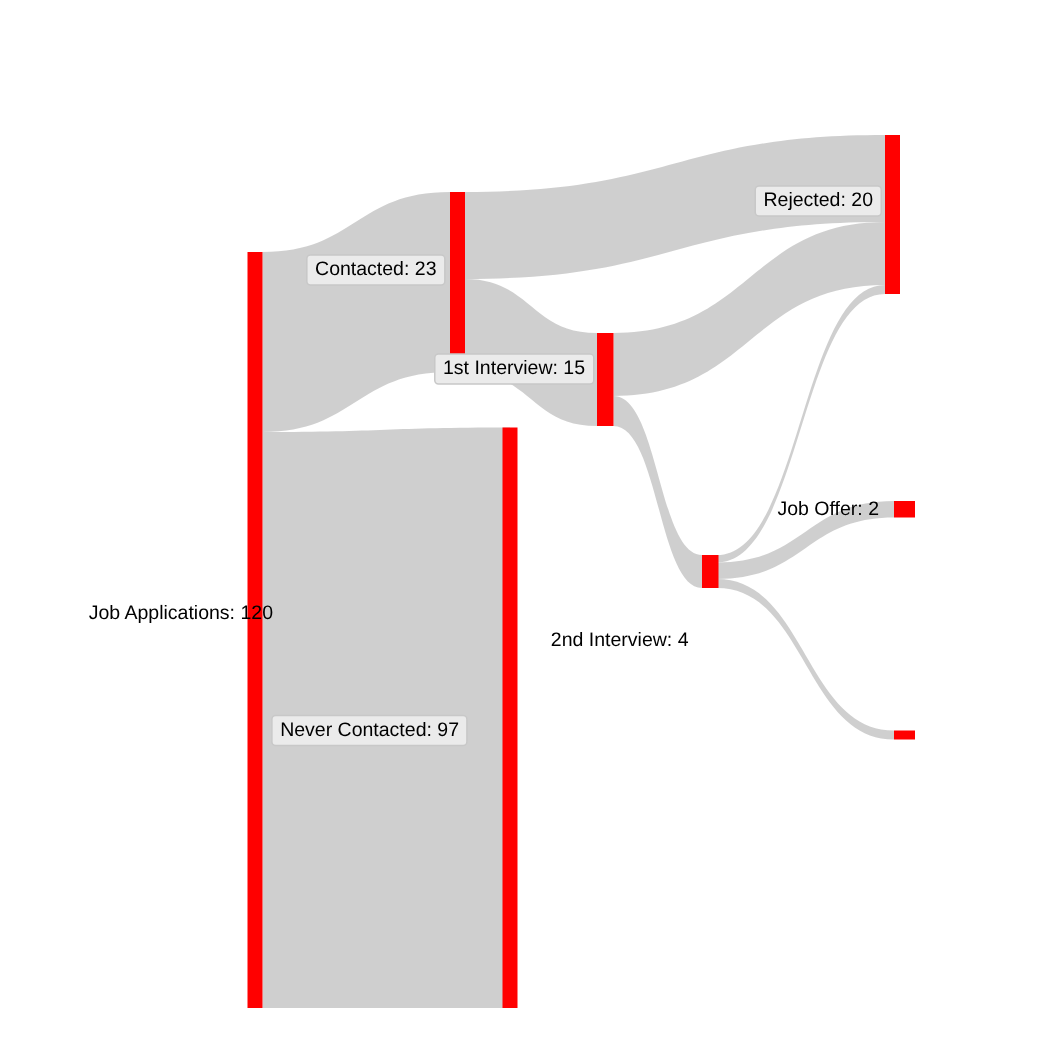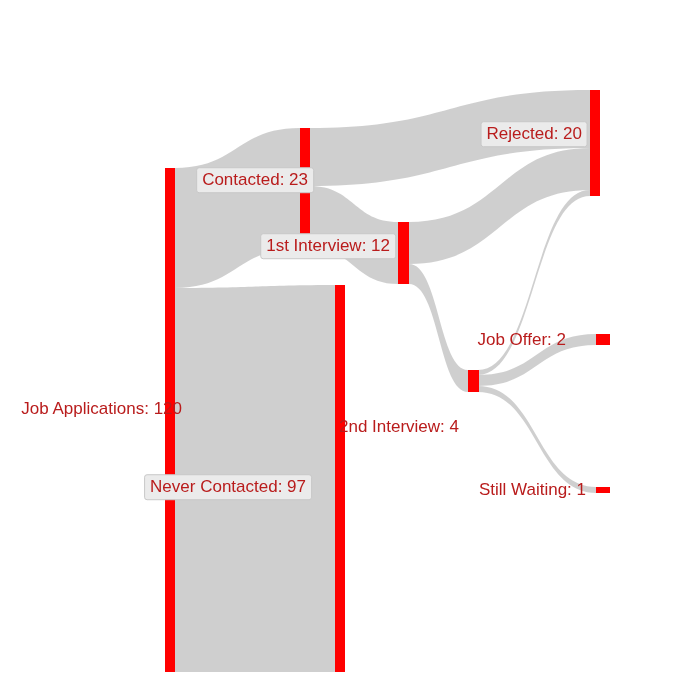--- a/index.html
+++ b/index.html
@@ -22,22 +22,22 @@
     position: absolute;
     left: 0;
     top: 0;
     width: 700px;
     height: 700px;
     display: block;
   }
   .node-label {
     position: absolute;
     font-family: "Liberation Sans", sans-serif;
-    font-size: 17px;
-    color: #b91c1c;
+    font-size: 13px;
+    color: #000000;
     background: #ebebeb;
     border: 1px solid #c8c8c8;
     border-radius: 3px;
     padding: 2px 5px;
     white-space: nowrap;
     line-height: 1.15;
   }
   .node-label.plain {
     background: transparent;
     border: 1px solid transparent;
@@ -83,27 +83,26 @@
       <rect x="468" y="370" width="11" height="22" fill="#ff0000"></rect>
       <rect x="590" y="90" width="10" height="106" fill="#ff0000"></rect>
       <rect x="596" y="334" width="14" height="11" fill="#ff0000"></rect>
       <rect x="596" y="487" width="14" height="6" fill="#ff0000"></rect>
     </g>
 
   </svg>
 
   <div class="node-label plain label-left" style="left:161px; top:409px;margin-left:27px;">Job Applications: 120</div>
 
-  <div class="node-label label-left" style="left:314px; top:180px;">Contacted: 23</div>
+  <div class="node-label label-left" style="left:297px; top:180px;">Contacted: 23</div>
 
   <div class="node-label label-left" style="left:312px; top:487px;">Never Contacted: 97</div>
 
-  <div class="node-label label-left" style="left:396px; top:246px;">1st Interview: 12</div>
+  <div class="node-label label-left" style="left:396px; top:246px;">1st Interview: 15</div>
 
   <div class="node-label plain label-left" style="left:465px; top:383px;margin-top:44px;">2nd Interview: 4</div>
 
   <div class="node-label label-left" style="left:588px; top:134px;">Rejected: 20</div>
 
-  <div class="node-label plain label-left" style="left:572px; top:340px;text-align:right;">Job Offer: 2</div>
+  <div class="node-label plain label-left" style="left:592px; top:340px;text-align:right;">Job Offer: 2</div>
 
-  <div class="node-label plain label-left" style="left:592px; top:490px;">Still Waiting: 1</div>
 
 </div>
 
 </body></html>

